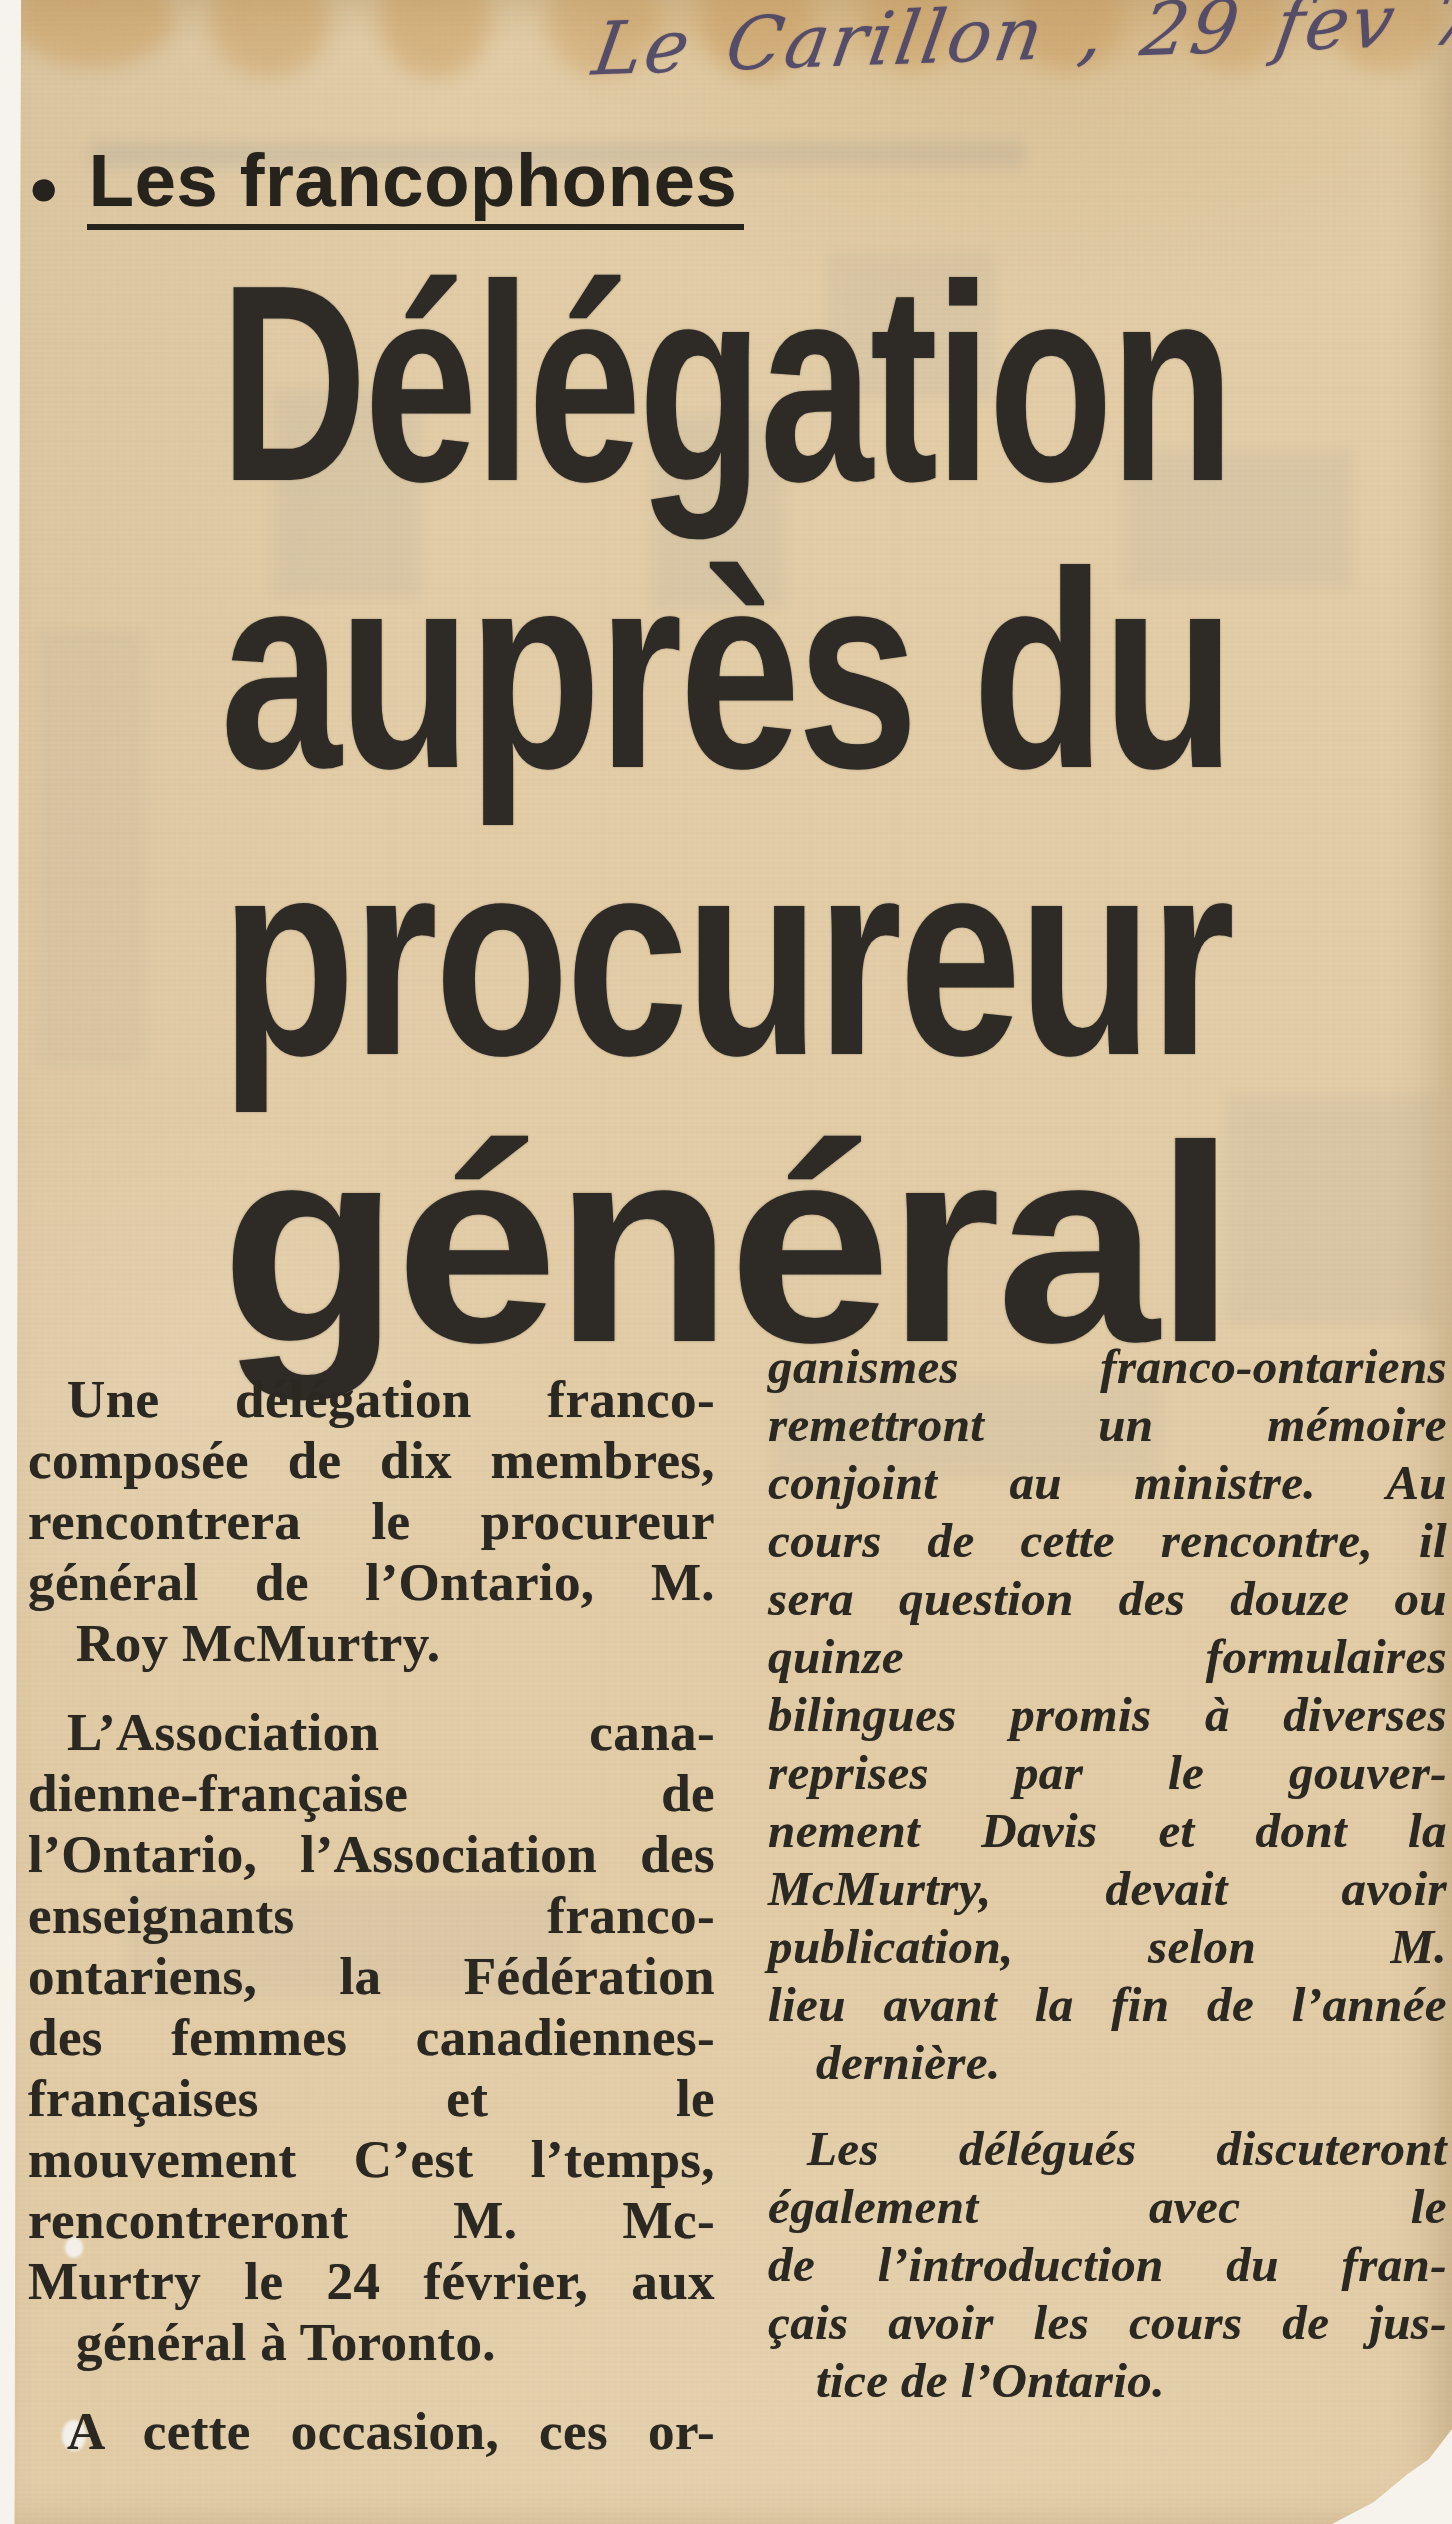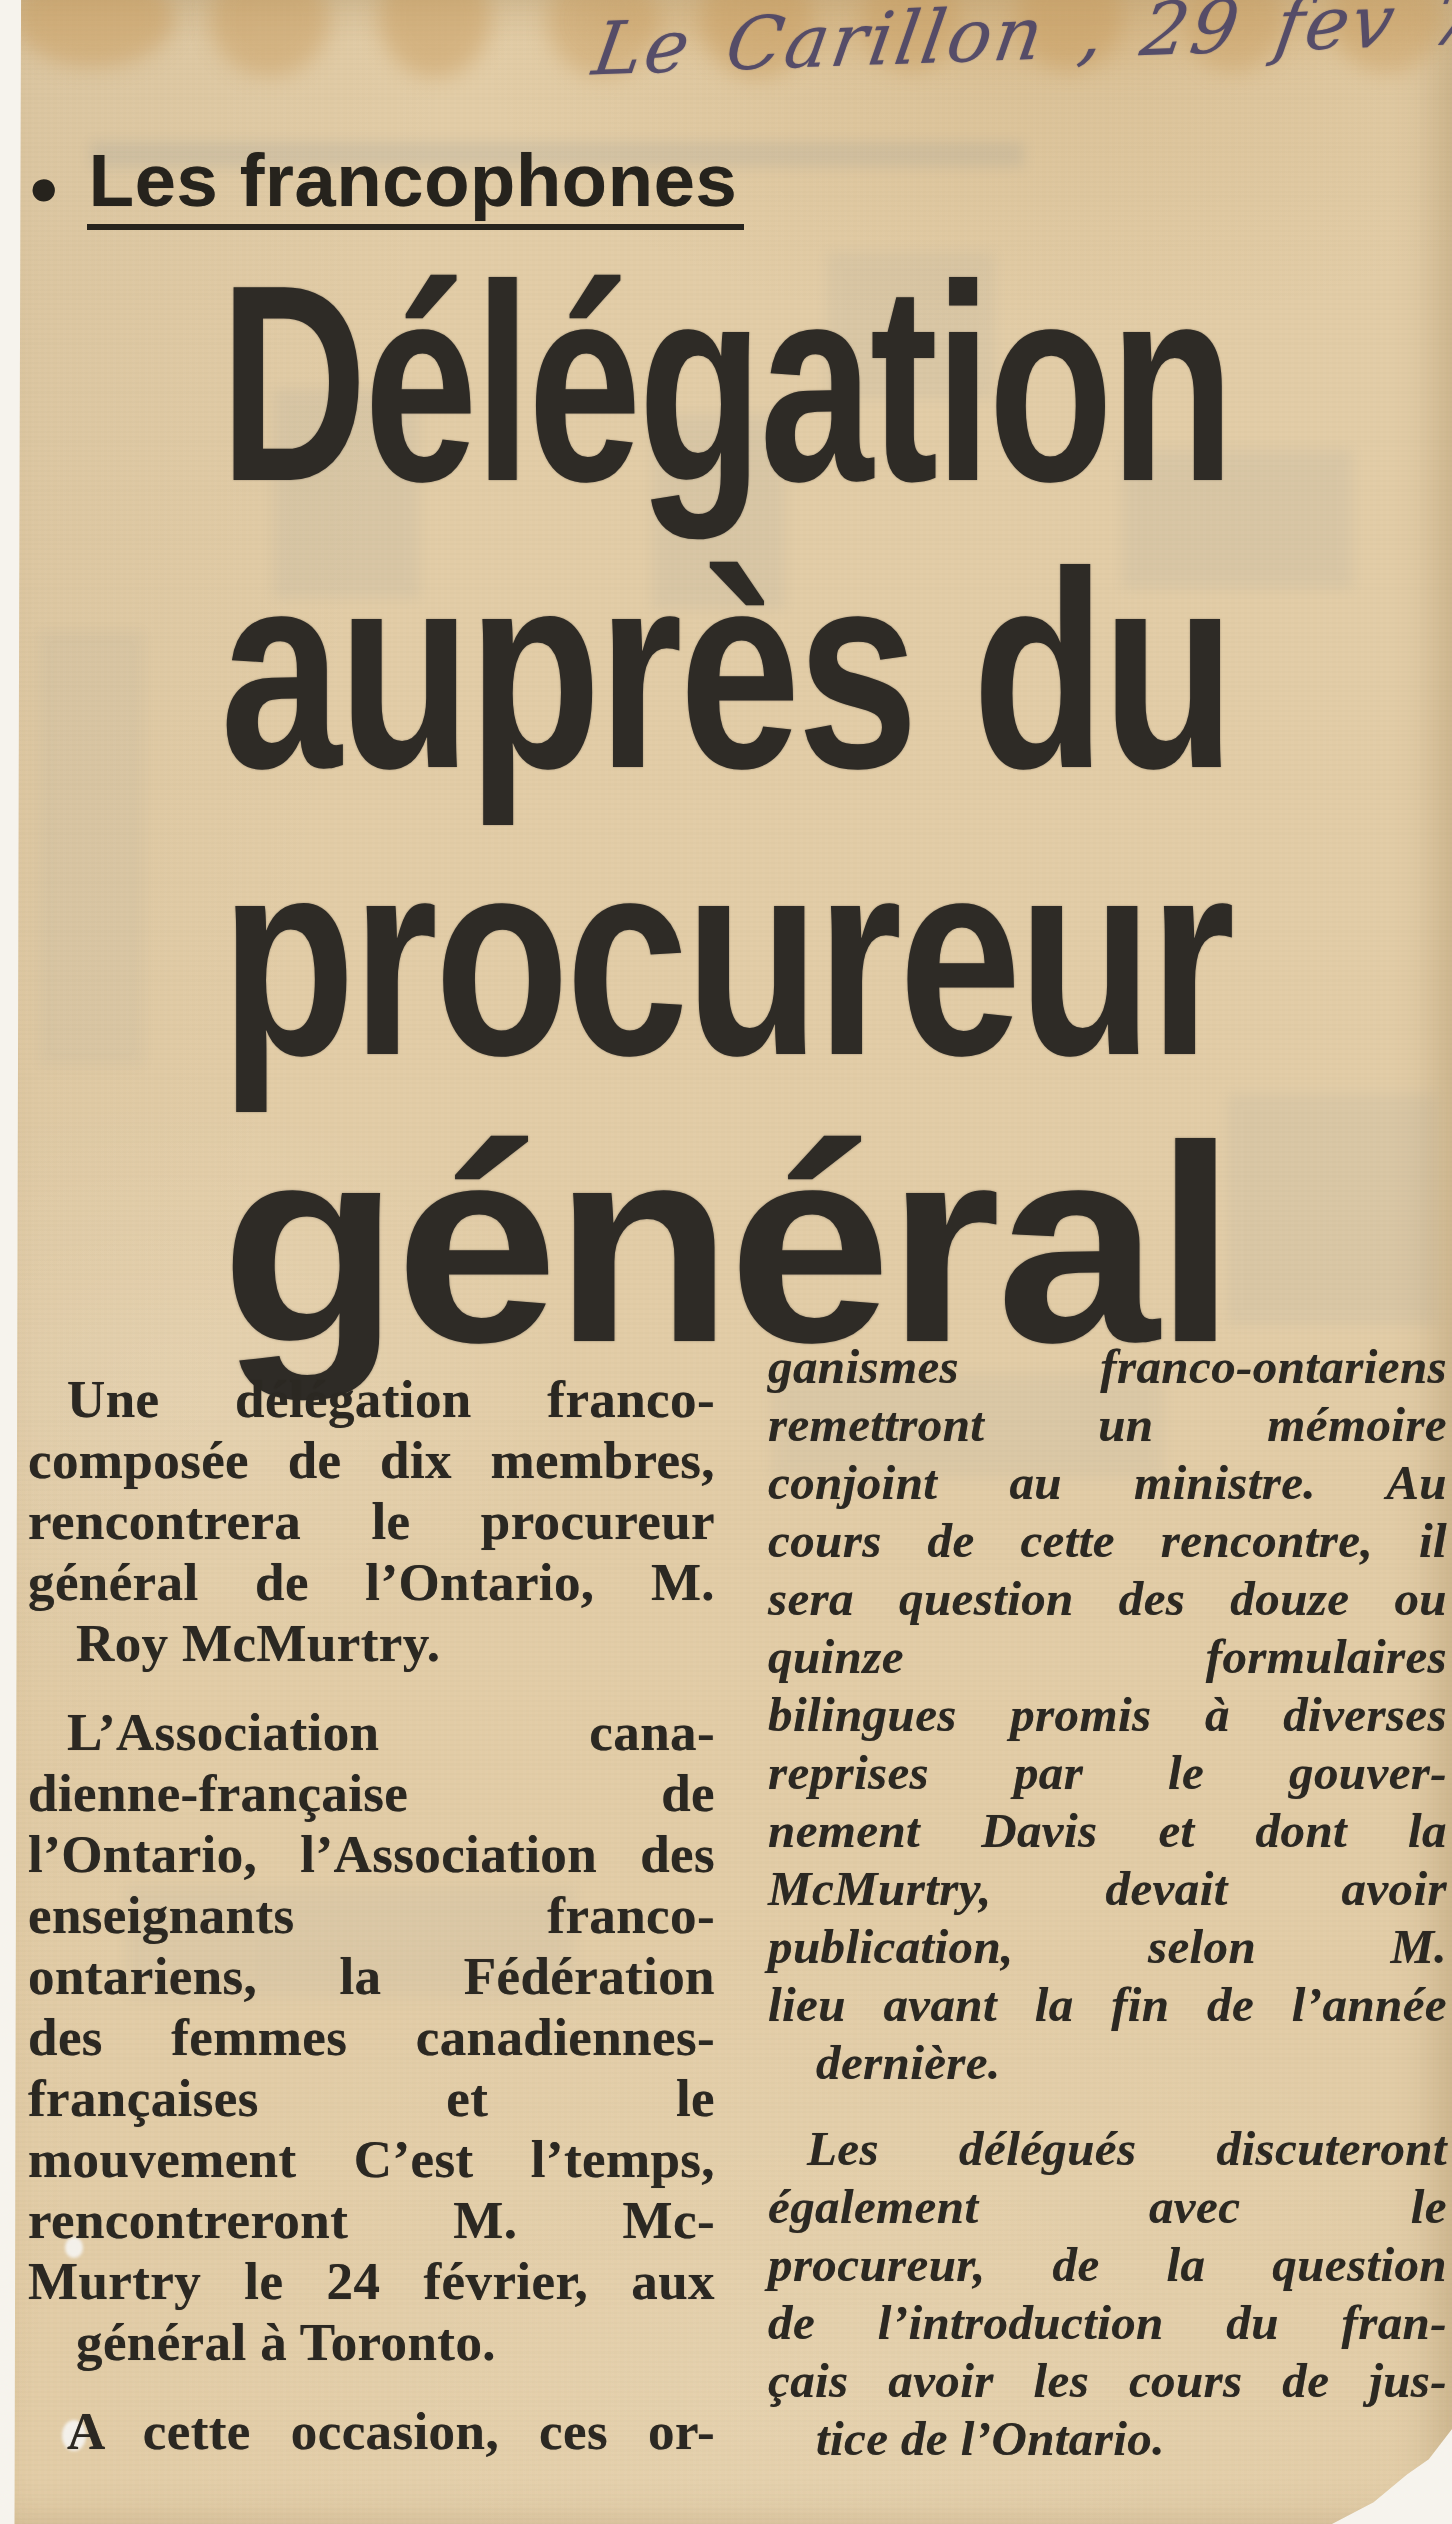--- a/index.html
+++ b/index.html
@@ -203,21 +203,20 @@
         <div class="bodyline">quinze formulaires</div>
         <div class="bodyline">bilingues promis à diverses</div>
         <div class="bodyline">reprises par le gouver-</div>
         <div class="bodyline">nement Davis et dont la</div>
         <div class="bodyline">McMurtry, devait avoir</div>
         <div class="bodyline">publication, selon M.</div>
         <div class="bodyline">lieu avant la fin de l’année</div>
         <div class="bodyline flush">dernière.</div>
         <div class="bodyline indent">Les délégués discuteront</div>
         <div class="bodyline">également avec le</div>
-        <div class="bodyline">procureur, de la question</div>
         <div class="bodyline">de l’introduction du fran-</div>
         <div class="bodyline">çais avoir les cours de jus-</div>
         <div class="bodyline flush">tice de l’Ontario.</div>
       </div>
 
   </div>
 </div>
 
 
 </body></html>

